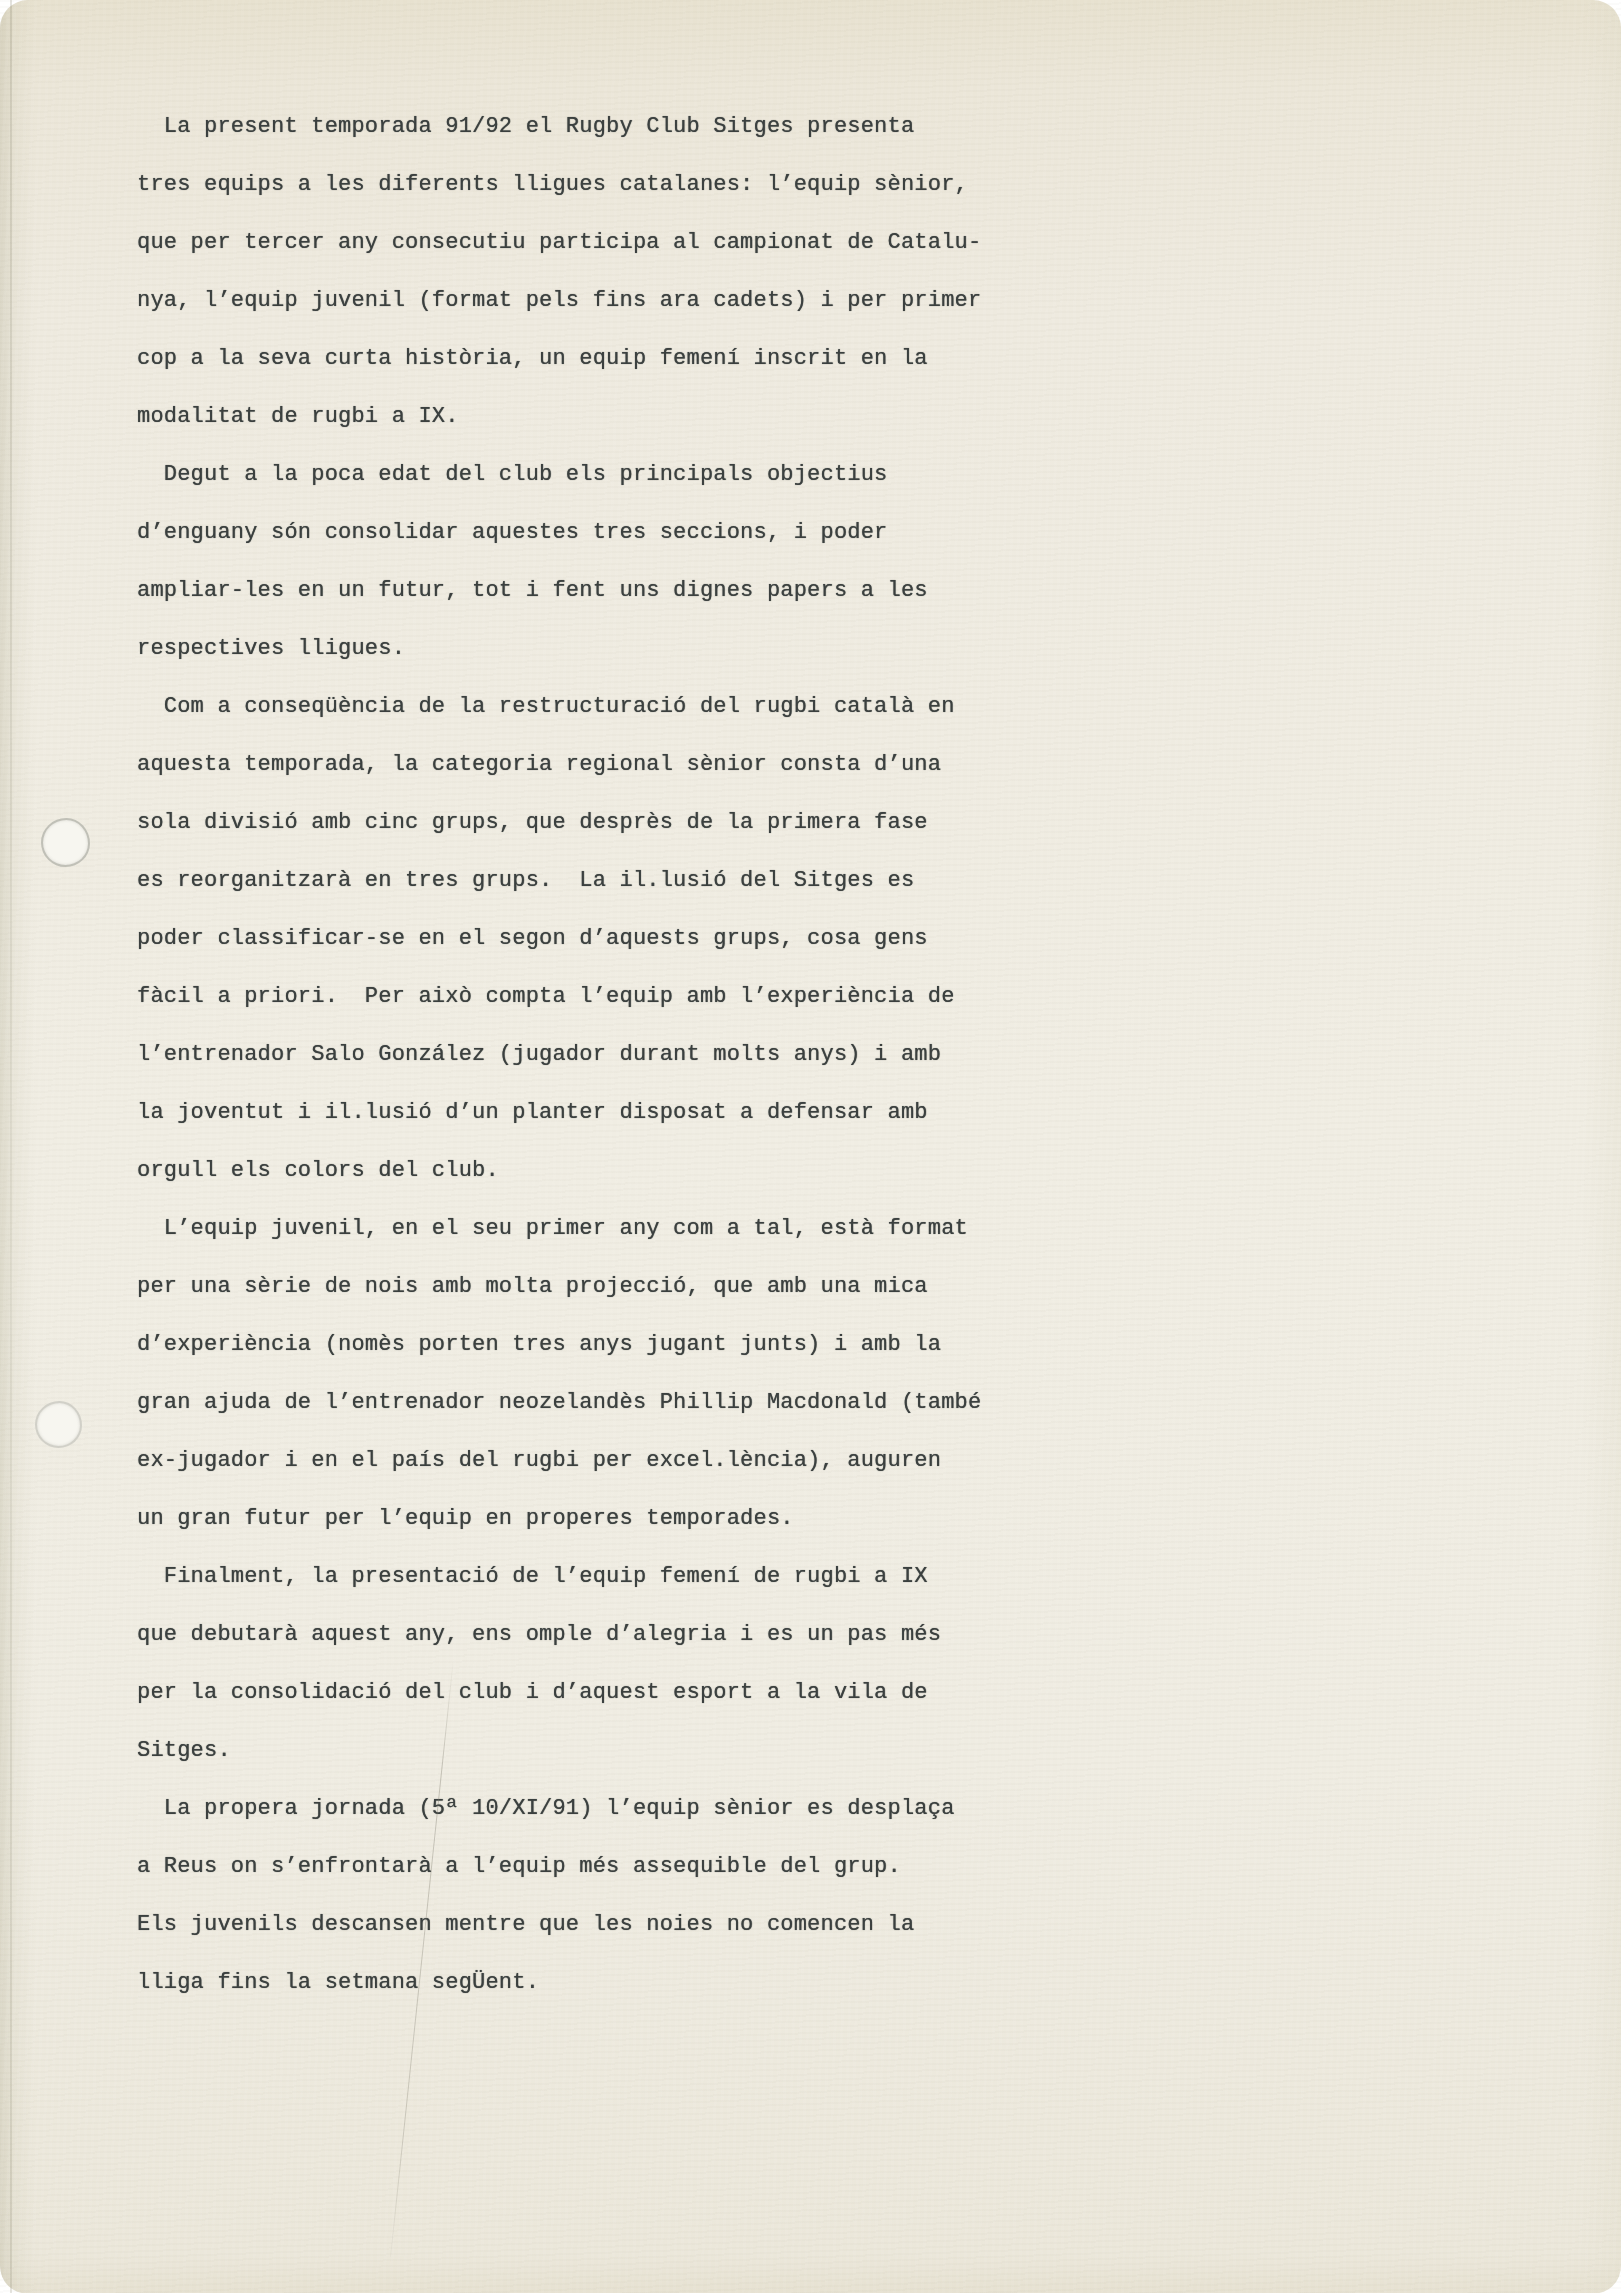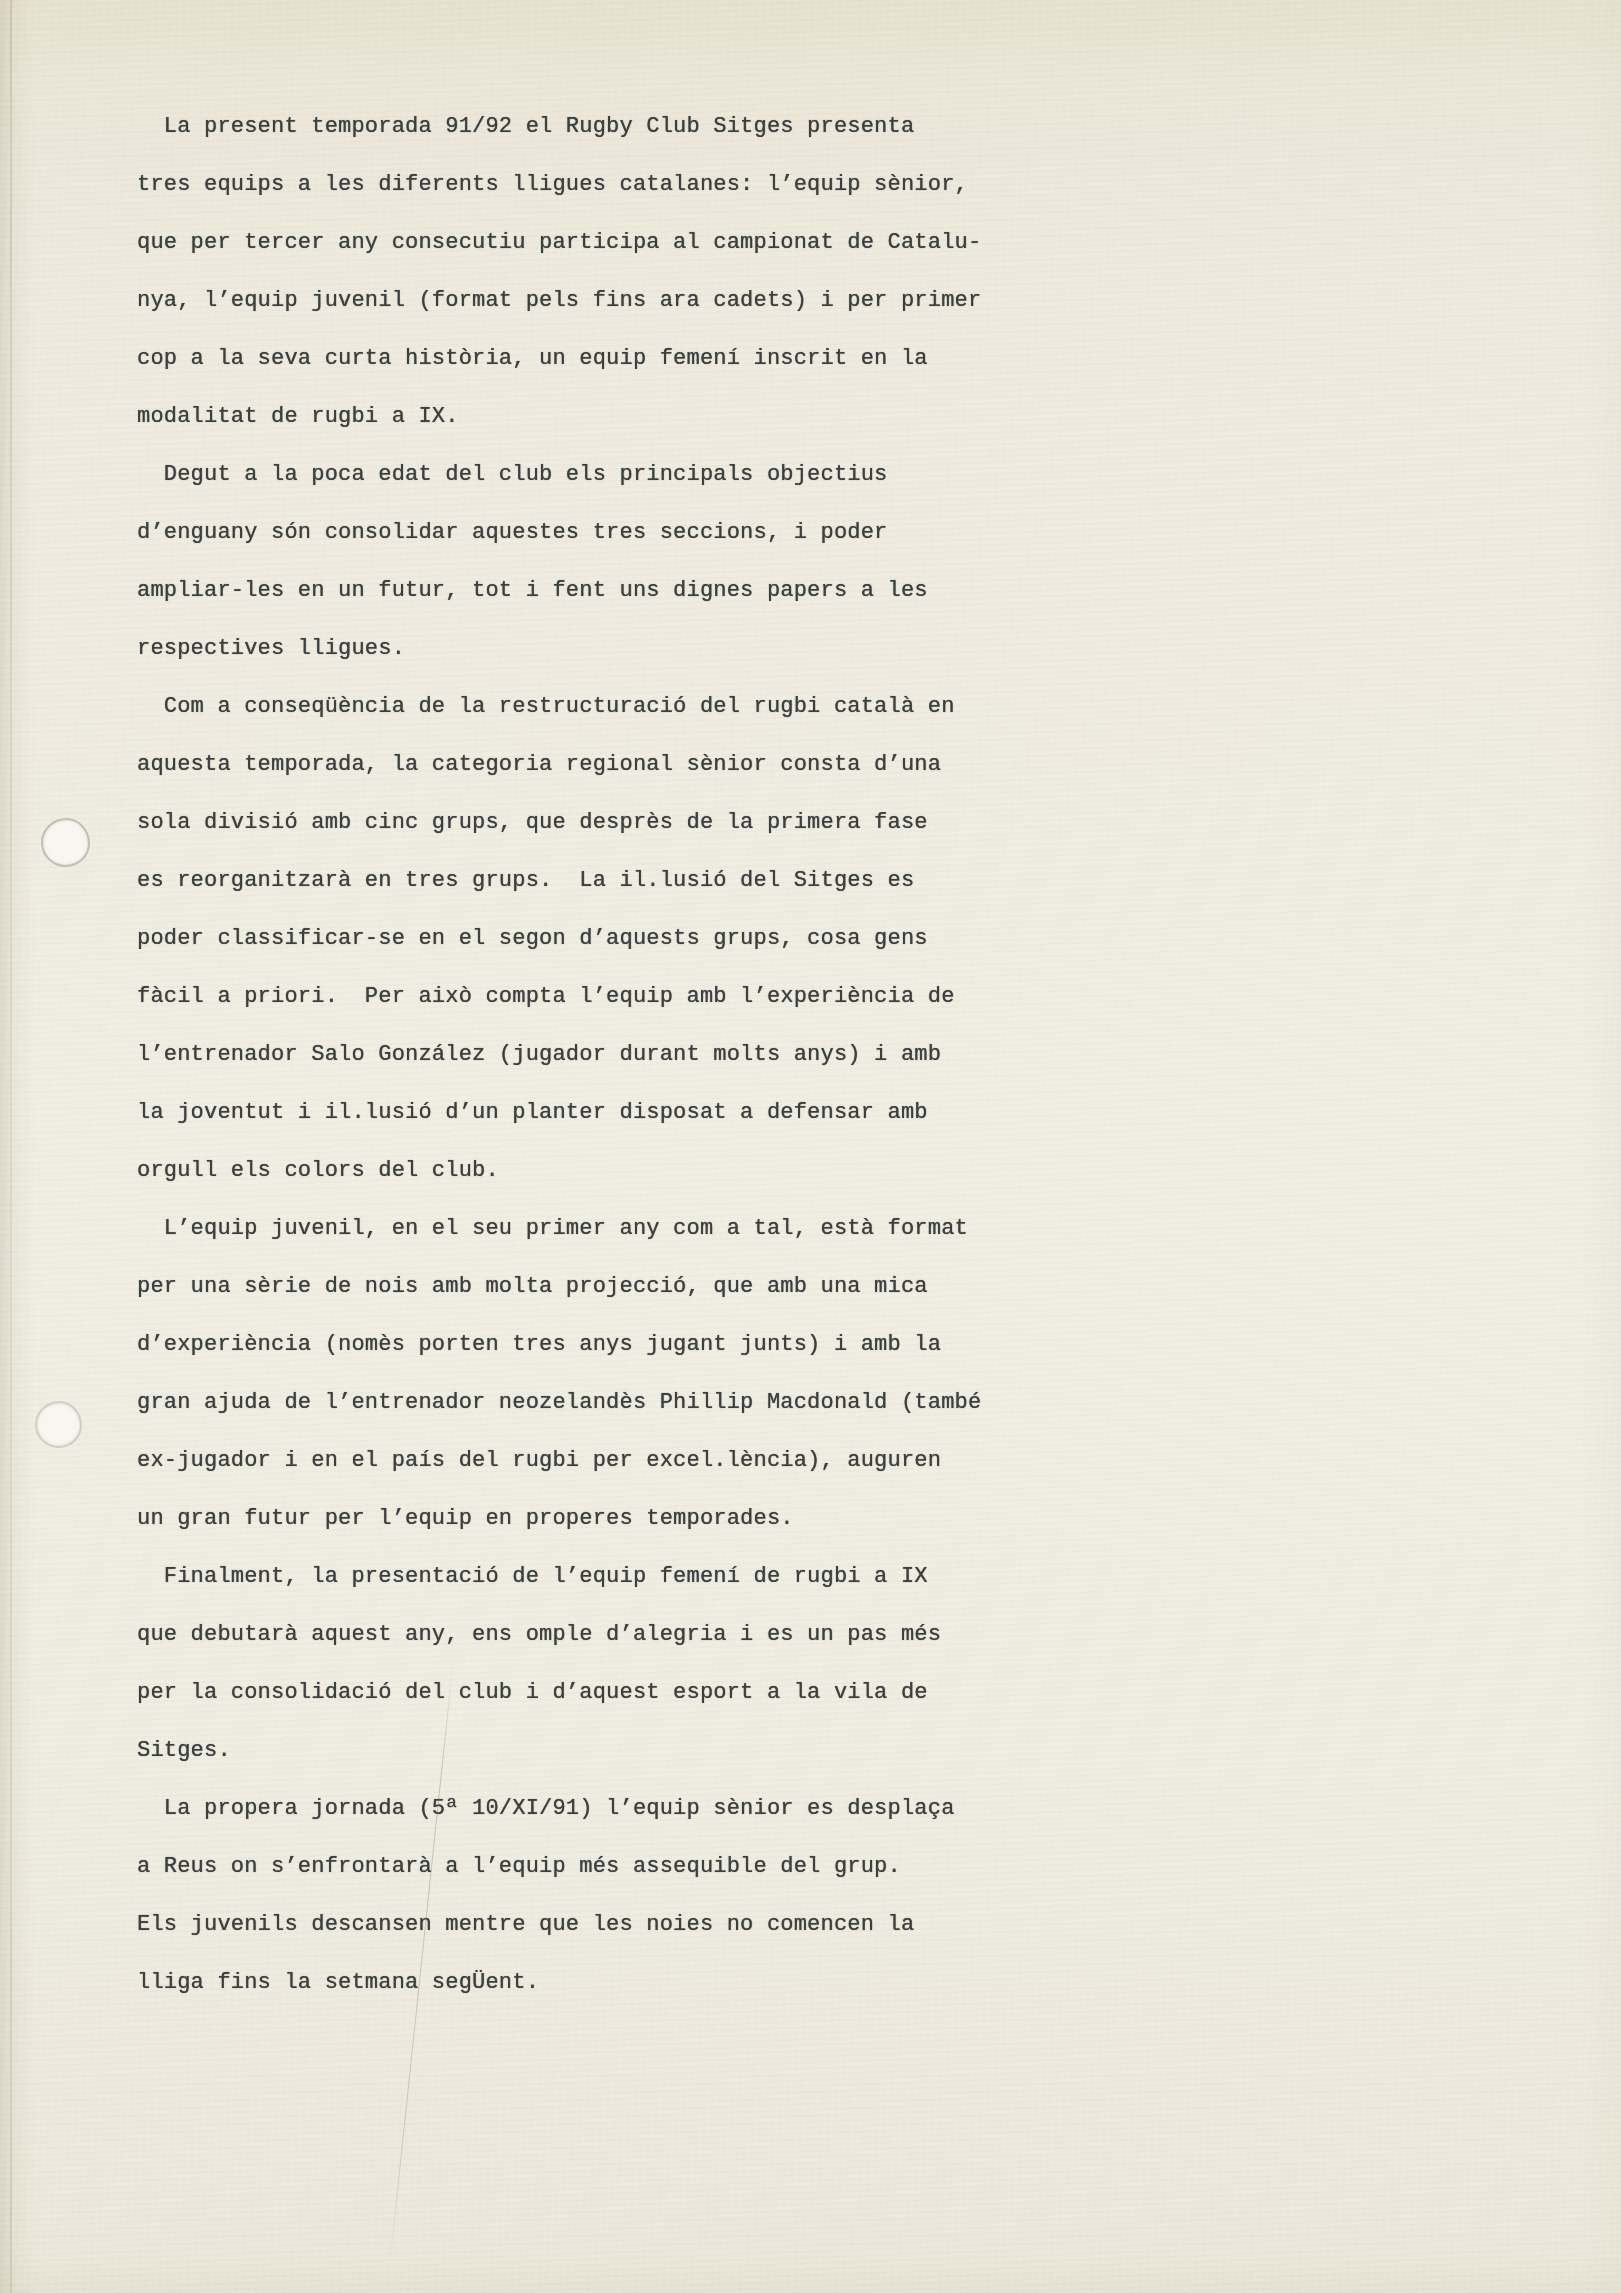--- a/index.html
+++ b/index.html
@@ -16,20 +16,21 @@
 
   
   .paper {
     position: absolute;
     inset: 0;
     background:
       linear-gradient(90deg, rgba(176,172,146,0.30) 0px, rgba(196,192,168,0.16) 13.7px, rgba(0,0,0,0) 35px),
       linear-gradient(270deg, rgba(222,218,198,0.25) 0px, rgba(0,0,0,0) 39px),
       linear-gradient(180deg, #e7e1cf 0px, #ebe6d8 88px, #eeeadf 314px, #f0ede3 1127px, #efece2 1764px, #ebe7da 2254px, #e6e1d1 2294px);
     background-color: #ece8dc;
+    border-radius: 28px;
   }
   
   .grain {
     position: absolute;
     inset: 0;
     background:
       repeating-linear-gradient(92deg, rgba(255,255,255,0.05) 0 2.9px, rgba(0,0,0,0) 2.9px 6.9px),
       repeating-linear-gradient(178deg, rgba(140,135,110,0.035) 0 2px, rgba(0,0,0,0) 2px 5.9px);
     pointer-events: none;
   }

